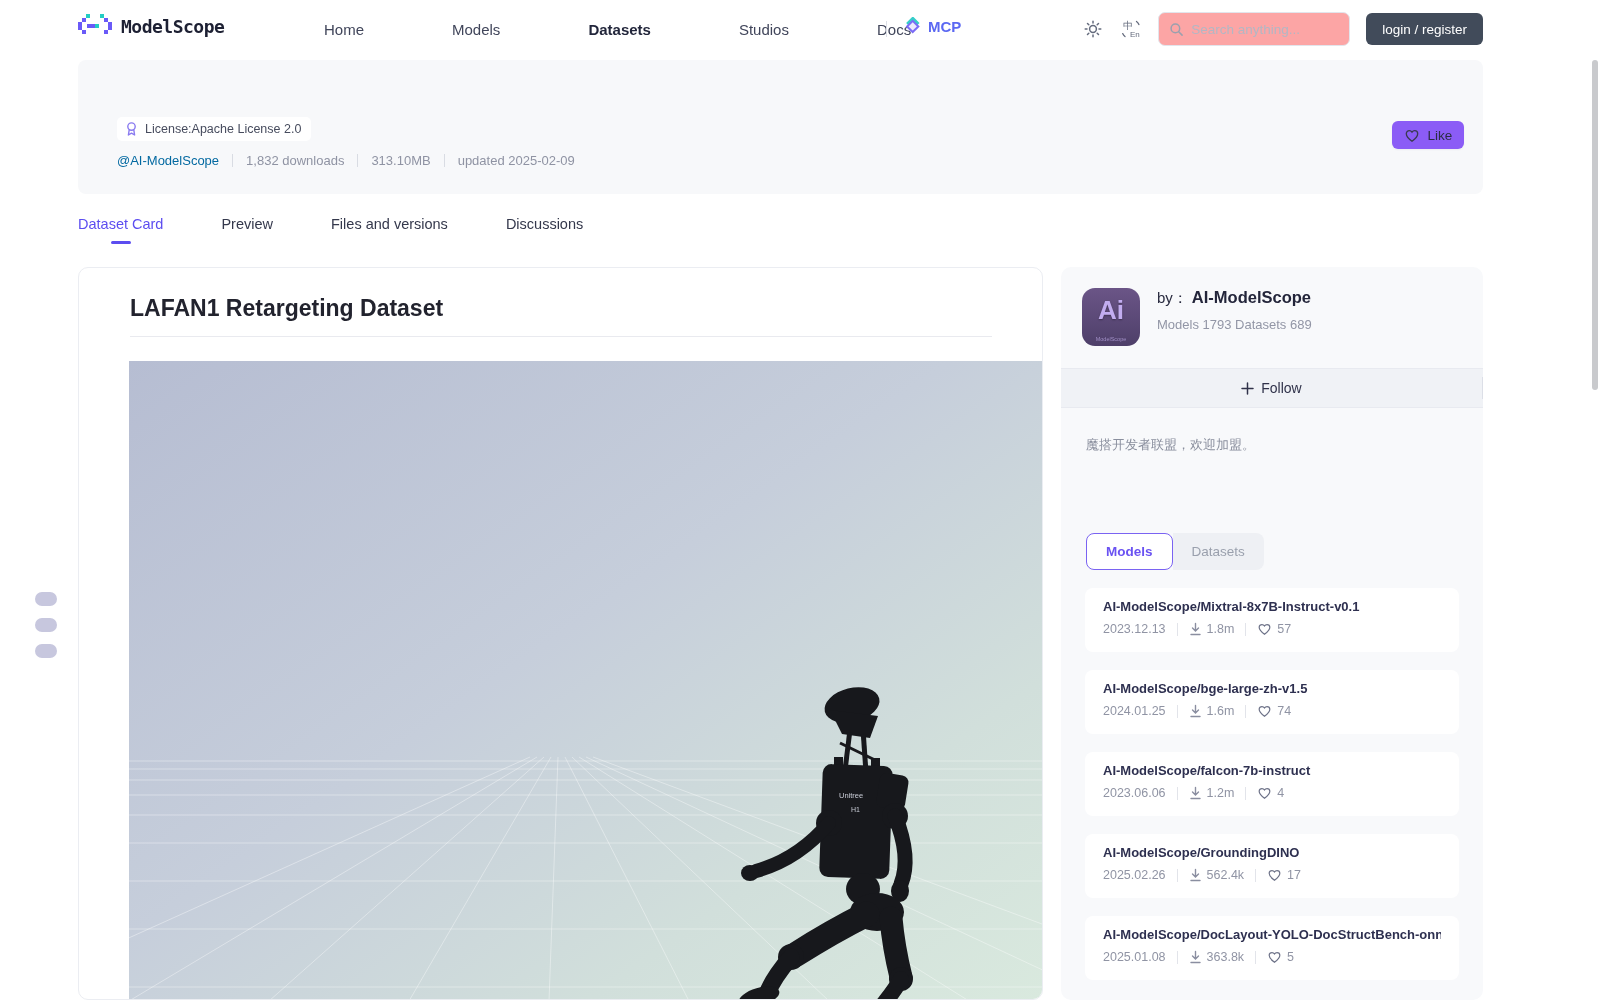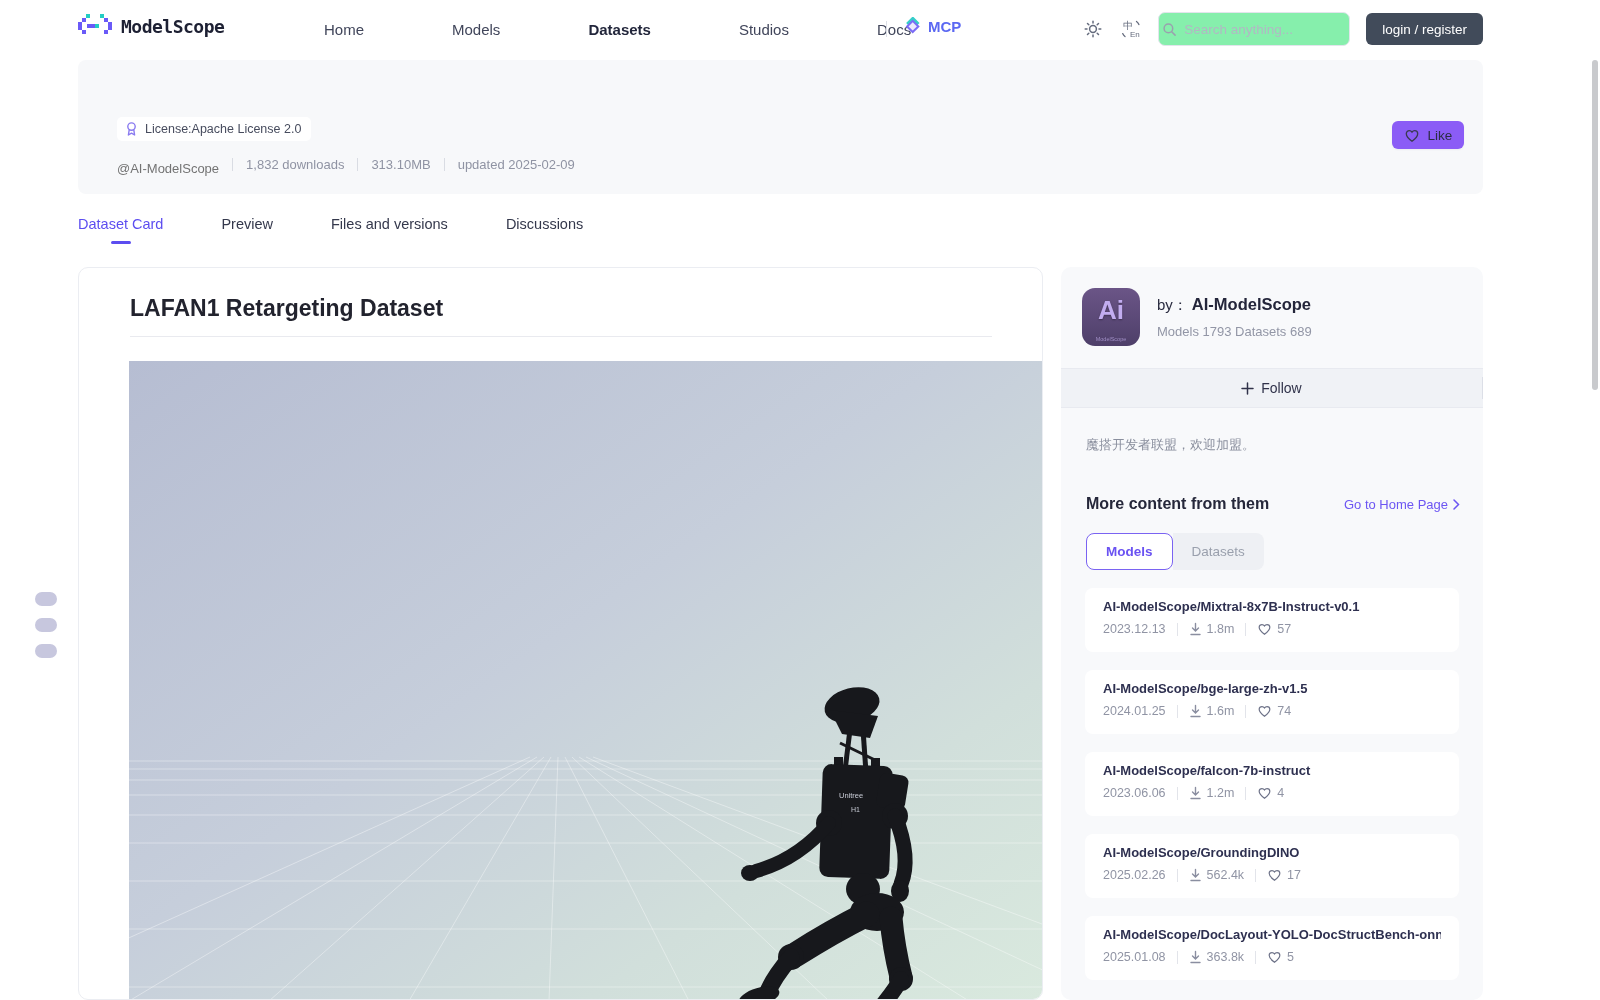--- a/index.html
+++ b/index.html
@@ -11,35 +11,35 @@
   .brand { position:absolute; left:78px; top:14px; display:flex; align-items:center; gap:9px; cursor:pointer; }
   .brand-text { font-family:"DejaVu Sans Mono", monospace; font-weight:700; font-size:18px; letter-spacing:-0.5px; color:#1d2033; }
   .menu { position:absolute; left:280px; top:0; height:58px; display:flex; align-items:center; }
   .nav-item { padding:0 44px; font-size:15px; color:#40455a; text-decoration:none; cursor:pointer; }
   .nav-item.active span { font-weight:700; color:#22263b; }
   .nav-sep { position:absolute; left:886px; top:21px; width:1px; height:16px; background:#dcdfe6; }
   .mcp { position:absolute; left:903px; top:17px; display:flex; align-items:center; gap:6px; cursor:pointer; }
   .mcp-label { font-size:15px; font-weight:600; color:#5b68f2; }
   .nav-right { position:absolute; right:117px; top:12px; display:flex; align-items:center; gap:16px; }
   .icon-btn { width:22px; height:22px; display:flex; align-items:center; justify-content:center; cursor:pointer; }
-  .search-box { width:192px; height:34px; border:1px solid #e2e5ec; border-radius:7px; background:#86efac; display:flex; align-items:center; padding:0 3px; gap:7px; }
+  .search-box { width:192px; height:34px; border:1px solid #e2e5ec; border-radius:7px; background:#fca5a5; display:flex; align-items:center; padding:0 10px; gap:7px; }
   .search-box input { border:none; outline:none; width:140px; font-size:13.5px; color:#3a3f52; background:transparent; }
   .search-box input::placeholder { color:#b2b7c4; }
   .login-btn { height:32px; padding:0 16px; background:#414b5a; color:#fff; font-size:13.5px; border:none; border-radius:6px; cursor:pointer; }
 
   
   .banner { position:absolute; left:78px; top:60px; width:1405px; height:134px; background:#f7f8fa; border-radius:8px; }
   .banner-title-row { position:absolute; left:39px; top:20px; display:flex; align-items:center; gap:18px; }
   .ds-logo { width:21px; height:21px; border-radius:5px; background:linear-gradient(150deg,#26cdc6 0%,#43d2bc 38%,#8b5cf6 72%,#a855f7 100%); position:relative; }
   .ds-logo::after { content:""; position:absolute; left:7px; top:4px; width:9px; height:9px; background:#fff; border-radius:2px; }
   .banner-title { font-family:"DejaVu Sans Mono", monospace; font-size:19px; font-weight:700; color:#181b2b; letter-spacing:-0.3px; }
   .license-pill { position:absolute; left:39px; top:57px; height:24px; background:#fff; border-radius:5px; display:flex; align-items:center; gap:6px; padding:0 10px 0 7px; cursor:pointer; }
   .license-pill span { font-size:12.5px; color:#474c5e; }
   .stats-row { position:absolute; left:39px; top:93px; display:flex; align-items:center; font-size:13px; color:#8f93a3; }
-  .stats-row a { color:#737373; text-decoration:none; cursor:pointer;margin-top:8px; }
+  .stats-row a { color:#0369a1; text-decoration:none; cursor:pointer; }
   .stat-sep { width:1px; height:13px; background:#d9dce3; margin:0 13px; }
   .like-btn { position:absolute; right:19px; top:61px; width:72px; height:28px; background:#8b5cf6; border:none; border-radius:6px; display:flex; align-items:center; justify-content:center; gap:8px; font-size:13.5px; color:#2b2d45; cursor:pointer; box-shadow:0 1px 2px rgba(40,44,70,.05); }
 
   
   .tabs { position:absolute; left:78px; top:216px; display:flex; gap:58px; }
   .tab { position:relative; font-size:14.5px; color:#34384c; padding-bottom:12px; cursor:pointer; }
   .tab.active span { color:#5c4df0; }
   .tab.active::after { content:""; position:absolute; left:50%; margin-left:-10px; bottom:0; width:20px; height:3px; border-radius:2px; background:#5c4df0; }
 
   
@@ -47,21 +47,21 @@
   .doc-h1 { position:absolute; left:51px; top:27px; font-size:23px; font-weight:700; color:#22232e; }
   .doc-hr { position:absolute; left:51px; top:68px; width:862px; height:1px; background:#e9eaef; }
   .hero { position:absolute; left:50px; top:93px; width:914px; height:640px; }
 
   
   .sidebar { position:absolute; left:1061px; top:267px; width:422px; height:733px; background:#f8f9fb; border-radius:10px; overflow:hidden; }
   .author-row { position:absolute; left:21px; top:21px; display:flex; gap:17px; }
   .avatar { width:58px; height:58px; border-radius:13px; background:linear-gradient(180deg,#6b5587,#4e3f69); position:relative; cursor:pointer; flex:none; }
   .avatar .ai { position:absolute; left:0; top:7px; width:100%; text-align:center; font-weight:800; font-size:26px; color:#c2adf0; text-shadow:0 1px 2px rgba(0,0,0,.35); }
   .avatar .tiny { position:absolute; left:0; bottom:4px; width:100%; text-align:center; font-size:5.5px; color:#a18fc6; }
-  .author-name-row { display:flex; align-items:baseline; gap:4px; margin-top:7px; }
+  .author-name-row { display:flex; align-items:baseline; gap:4px; }
   .by-label { font-size:15px; color:#2a2c40; }
   .author-name { font-size:16.5px; font-weight:600; color:#23253a; cursor:pointer; }
   .owner-stats { margin-top:9px; font-size:13px; color:#9296a6; }
   .follow-bar { position:absolute; left:0; top:101px; width:422px; height:40px; background:#f0f2f6; border-top:1px solid #e8eaf0; border-bottom:1px solid #e8eaf0; display:flex; }
   .follow-half { flex:1; display:flex; align-items:center; justify-content:center; gap:7px; font-size:14px; color:#30324a; cursor:pointer; }
   .follow-div { width:1px; height:22px; background:#dcdfe7; align-self:center; }
   .slogan { position:absolute; left:25px; top:169px; font-size:13px; color:#8a8f9e; }
   .more-row { position:absolute; left:25px; top:228px; width:374px; display:flex; align-items:center; justify-content:space-between; }
   .more-heading { font-size:16px; font-weight:600; color:#25273a; }
   .home-link { display:flex; align-items:center; gap:5px; font-size:13px; color:#6c55f3; cursor:pointer; }
@@ -294,29 +294,20 @@
         <svg width="13" height="13" viewBox="0 0 13 13" stroke="#30324a" stroke-width="1.5" stroke-linecap="round">
           <path d="M6.5 1v11M1 6.5h11"></path>
         </svg>
         <span>Follow</span>
       </div>
       <div class="follow-div"></div>
     </div>
 
     <p class="slogan">魔搭开发者联盟，欢迎加盟。</p>
 
-    <div class="more-row">
-      <span class="more-heading">More content from them</span>
-      <span class="home-link">
-        <span>Go to Home Page</span>
-        <svg width="7" height="11" viewBox="0 0 7 11" fill="none" stroke="#6c55f3" stroke-width="1.5" stroke-linecap="round">
-          <path d="M1 1l4.5 4.5L1 10"></path>
-        </svg>
-      </span>
-    </div>
 
     <div class="toggle">
 
     <button class="seg active">
           <span>Models</span>
         </button>
         <button class="seg">
           <span>Datasets</span>
         </button>
       </div>

